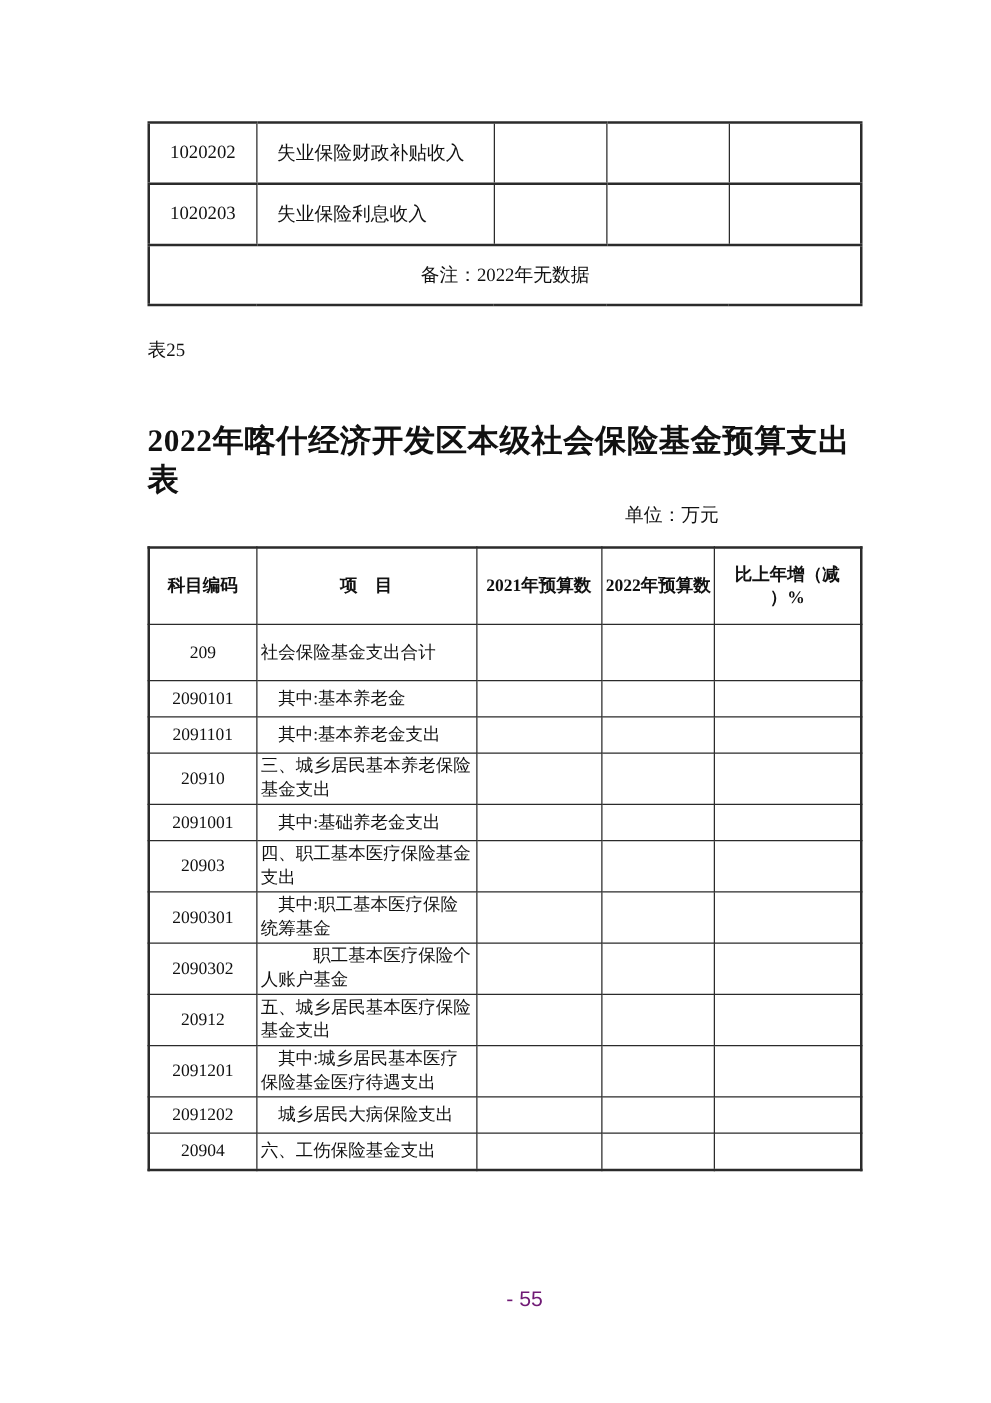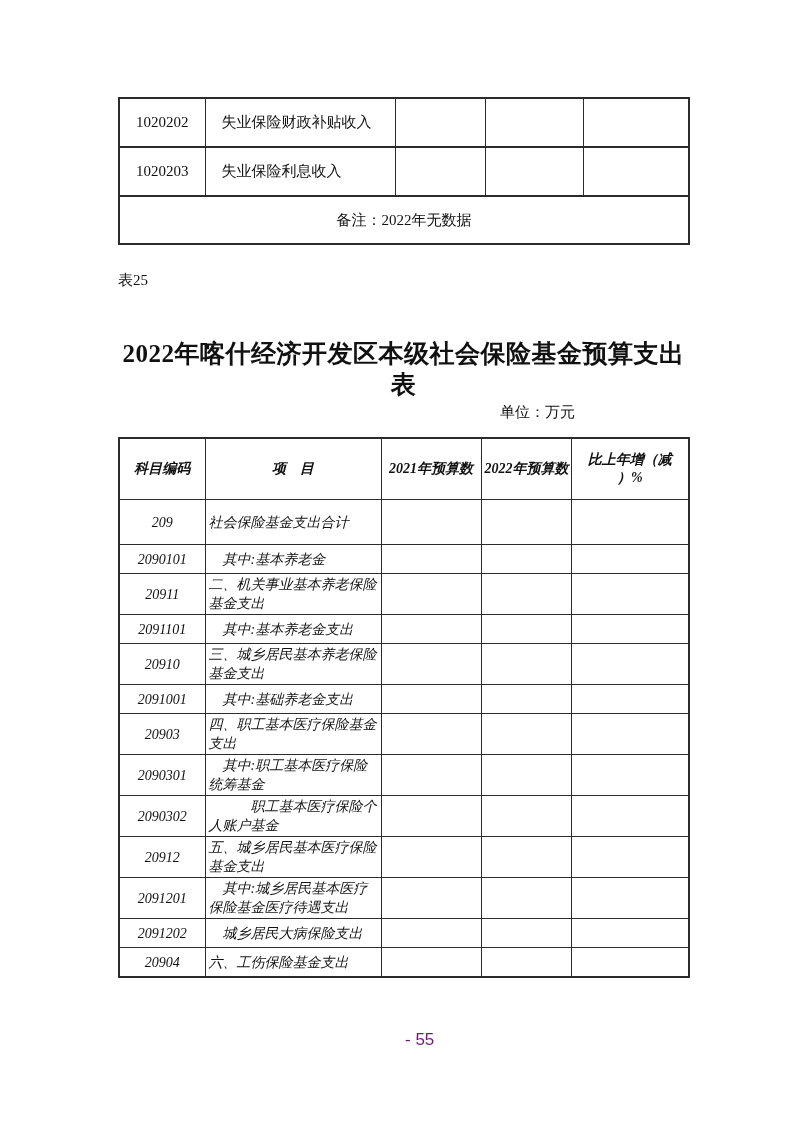--- a/index.html
+++ b/index.html
@@ -25,31 +25,31 @@
   
   .t-top { left: 118px; top: 97px; width: 570px; }
   .t-top td { height: 45px; border-top-width: 2px; border-bottom-width: 2px; font-size: 15px; }
   .t-top td.code { text-align: center; }
   .t-top td.item { text-align: left; padding-left: 16px; }
   .t-top td.note { text-align: center; height: 44px; font-size: 15px; }
   
   .table-tag { position: absolute; left: 118px; top: 271px; font-size: 15px; }
   .doc-title {
     position: absolute; left: 118px; top: 338px; width: 571px;
-    text-align: center; font-size: 25px; font-weight: bold;
+    text-align: left; font-size: 25px; font-weight: bold;
     line-height: 31px; white-space: pre-line; letter-spacing: 0.5px;
   }
   .unit-label { position: absolute; left: 484px; top: 403px; font-size: 15px; margin-left: 16px; }
   .page-number {
     position: absolute; left: 405px; top: 1030px;
     font-family: "Liberation Sans", "DejaVu Sans", sans-serif;
     font-size: 17px; color: #701a75;
   }
   
-  .t-main { left: 118px; top: 437px; width: 570px; font-style: italic; }
+  .t-main { left: 118px; top: 437px; width: 570px; }
   .t-main th {
     height: 58px; font-size: 14px; font-weight: bold;
     text-align: center; vertical-align: middle; white-space: pre-line;
   }
   .t-main th.nowrap { white-space: nowrap; }
   .t-main td { height: 26px; font-size: 14px; vertical-align: middle; line-height: 19px; }
   .t-main td.code { text-align: center; }
   .t-main td.item { text-align: left; white-space: pre-wrap; word-break: break-all; }
   .t-main tr.row-total td { height: 42px; }
 </style>
@@ -119,27 +119,20 @@
         <td class="val"></td>
       </tr>
       <tr>
         <td class="code">2090101</td>
         <td class="item">　其中:基本养老金</td>
         <td class="val"></td>
         <td class="val"></td>
         <td class="val"></td>
       </tr>
       <tr>
-        <td class="code">20911</td>
-        <td class="item">二、机关事业基本养老保险基金支出</td>
-        <td class="val"></td>
-        <td class="val"></td>
-        <td class="val"></td>
-      </tr>
-      <tr>
         <td class="code">2091101</td>
         <td class="item">　其中:基本养老金支出</td>
         <td class="val"></td>
         <td class="val"></td>
         <td class="val"></td>
       </tr>
       <tr>
         <td class="code">20910</td>
         <td class="item">三、城乡居民基本养老保险基金支出</td>
         <td class="val"></td>

